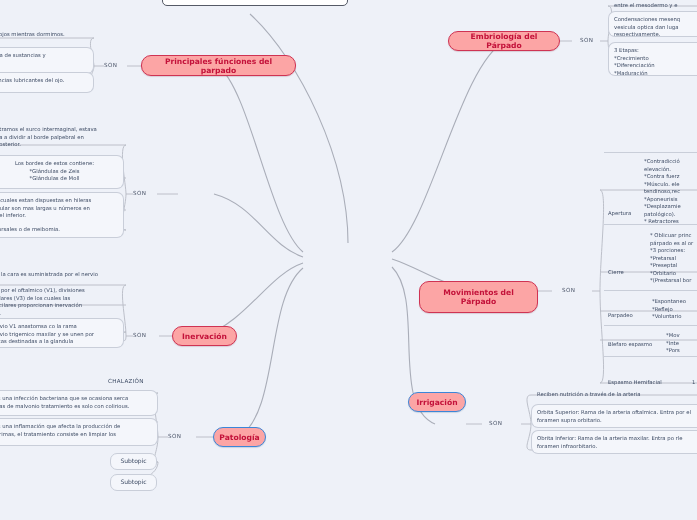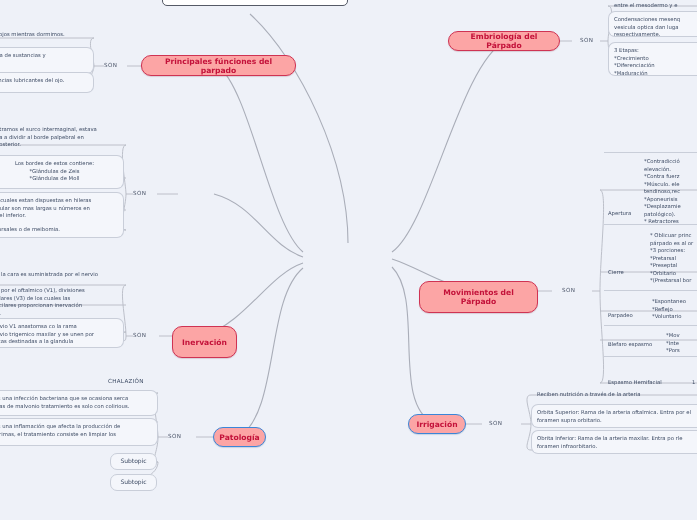--- a/index.html
+++ b/index.html
@@ -200,29 +200,29 @@
     <path class="thin" d="M697 418 L 531 418"></path>
     <path class="thin" d="M697 450 L 531 450"></path>
   </svg>
 
 
   <div class="leaf white" style="left:162px; top:-14px; width:186px; height:20px; display:flex; align-items:flex-end;">Elevador del párpado.</div>
 
   <div class="topic" style="left:141px; top:55px; width:155px; height:21px;">Principales fúnciones del parpado</div>
 
 
-  <div class="topic" style="left:172px; top:326px; width:65px; height:32px;">Inervación</div>
+  <div class="topic" style="left:172px; top:326px; width:65px; height:20px;">Inervación</div>
 
   <div class="topic blue" style="left:213px; top:427px; width:53px; height:20px;">Patología</div>
 
   <div class="topic" style="left:448px; top:31px; width:112px; height:20px;">Embriología del Párpado</div>
 
   <div class="topic" style="left:419px; top:281px; width:119px; height:32px;">Movimientos del Párpado</div>
 
-  <div class="topic blue" style="left:408px; top:414px; width:58px; height:20px;">Irrigación</div>
+  <div class="topic blue" style="left:408px; top:392px; width:58px; height:20px;">Irrigación</div>
 
   <div class="rel" style="left:104px; top:62px;">SON</div>
   <div class="rel" style="left:133px; top:190px;">SON</div>
   <div class="rel" style="left:133px; top:332px;">SON</div>
   <div class="rel" style="left:168px; top:433px;">SON</div>
   <div class="rel" style="left:580px; top:37px;">SON</div>
   <div class="rel" style="left:562px; top:287px;">SON</div>
   <div class="rel" style="left:489px; top:420px;">SON</div>
 
   <div class="leaf plain" style="left:-10px; top:29px; width:104px; white-space:pre-line;">e ojos mientras dormimos.</div>

